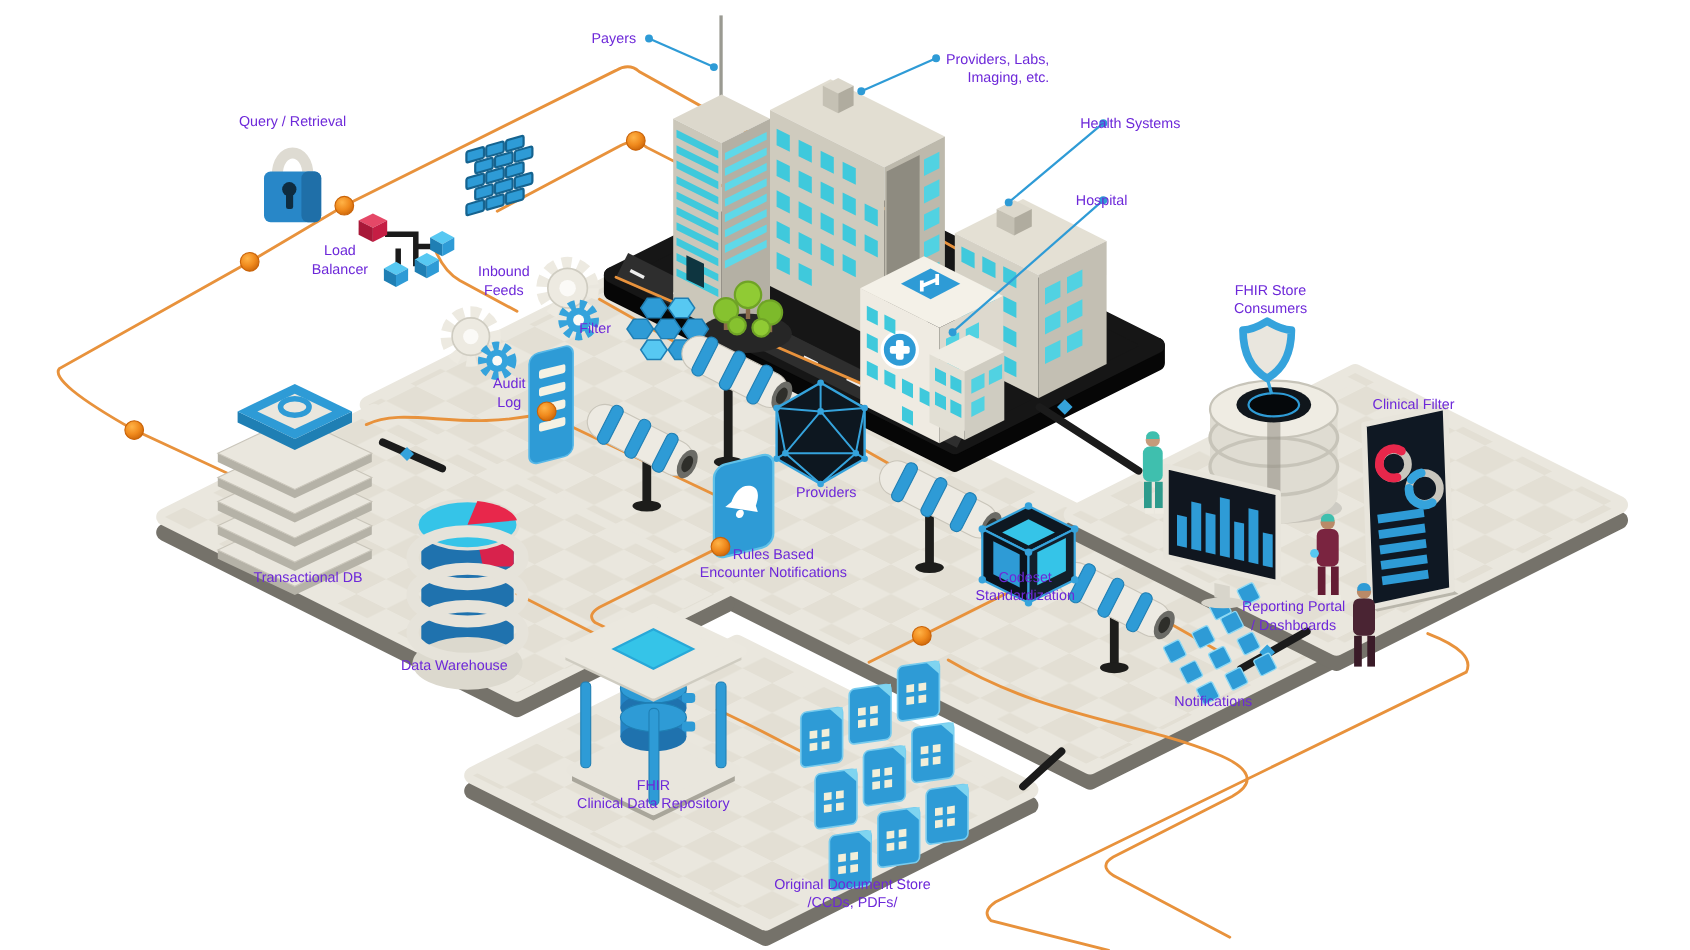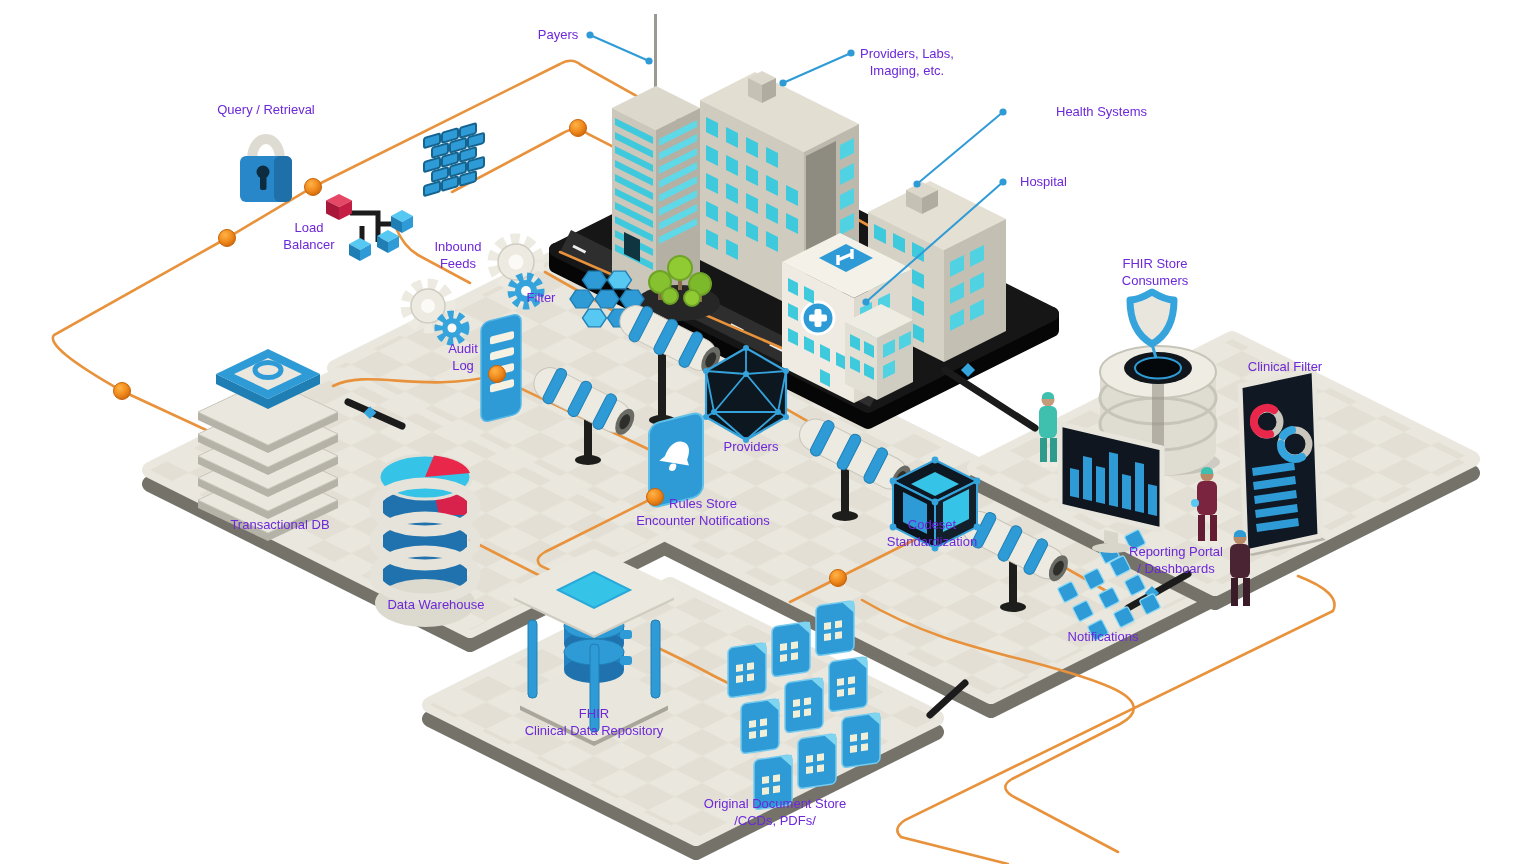--- a/index.html
+++ b/index.html
@@ -2,21 +2,21 @@
 <html><head>
 <meta charset="utf-8">
 <style>
   html,body{margin:0;padding:0;background:#ffffff;}
   #stage{position:relative;width:1536px;height:864px;background:#ffffff;overflow:hidden;
          font-family:"Liberation Sans",sans-serif;}
   #scene{position:absolute;left:0;top:0;}
   .lbl{position:absolute;font-size:13px;line-height:1.32;color:#6d28d9;
        white-space:pre-line;text-align:center;transform:translate(-50%,-50%);
        letter-spacing:0px;}
-  .lbl-left{transform:translate(0,-50%);text-align:center;}
+  .lbl-left{transform:translate(0,-50%);text-align:right;}
 </style>
 </head>
 <body>
 
 <div id="stage">
 <svg id="scene" width="1536" height="864" viewBox="0 0 1536 864">
   <defs>
     <pattern id="chk" width="2" height="2" patternUnits="userSpaceOnUse" patternTransform="matrix(27,13.5,-27,13.5,0,0)">
       <rect width="1" height="1" fill="#dbd7ca"></rect>
       <rect x="1" y="1" width="1" height="1" fill="#dbd7ca"></rect>
@@ -741,34 +741,34 @@
 
 <div class="lbl" style="left:266px;top:110px">Query / Retrieval</div>
 <div class="lbl" style="left:309px;top:236px">Load
 Balancer</div>
 <div class="lbl" style="left:458px;top:255px">Inbound
 Feeds</div>
 <div class="lbl" style="left:541px;top:298px">Filter</div>
 <div class="lbl" style="left:463px;top:357px">Audit
 Log</div>
 <div class="lbl" style="left:751px;top:447px">Providers</div>
-<div class="lbl" style="left:703px;top:512px">Rules Store
+<div class="lbl" style="left:703px;top:512px">Rules Based
 Encounter Notifications</div>
 <div class="lbl" style="left:280px;top:525px">Transactional DB</div>
-<div class="lbl" style="left:436px;top:605px">Data Warehouse</div>
+<div class="lbl" style="left:413px;top:605px">Data Warehouse</div>
 <div class="lbl" style="left:594px;top:722px">FHIR
 Clinical Data Repository</div>
 <div class="lbl" style="left:775px;top:812px">Original Document Store
 /CCDs, PDFs/</div>
 <div class="lbl" style="left:932px;top:533px">Codeset
 Standardization</div>
 <div class="lbl" style="left:1103px;top:637px">Notifications</div>
 <div class="lbl" style="left:1155px;top:272px">FHIR Store
 Consumers</div>
 <div class="lbl" style="left:1176px;top:560px">Reporting Portal
 / Dashboards</div>
 <div class="lbl" style="left:1285px;top:367px">Clinical Filter</div>
 <div class="lbl" style="left:558px;top:35px">Payers</div>
 <div class="lbl lbl-left" style="left:860px;top:62px">Providers, Labs,
 Imaging, etc.</div>
-<div class="lbl lbl-left" style="left:1056px;top:112px">Health Systems</div>
-<div class="lbl lbl-left" style="left:1020px;top:182px">Hospital</div>
+<div class="lbl lbl-left" style="left:982px;top:112px">Health Systems</div>
+<div class="lbl lbl-left" style="left:978px;top:182px">Hospital</div>
 </div>
 
 </body></html>

